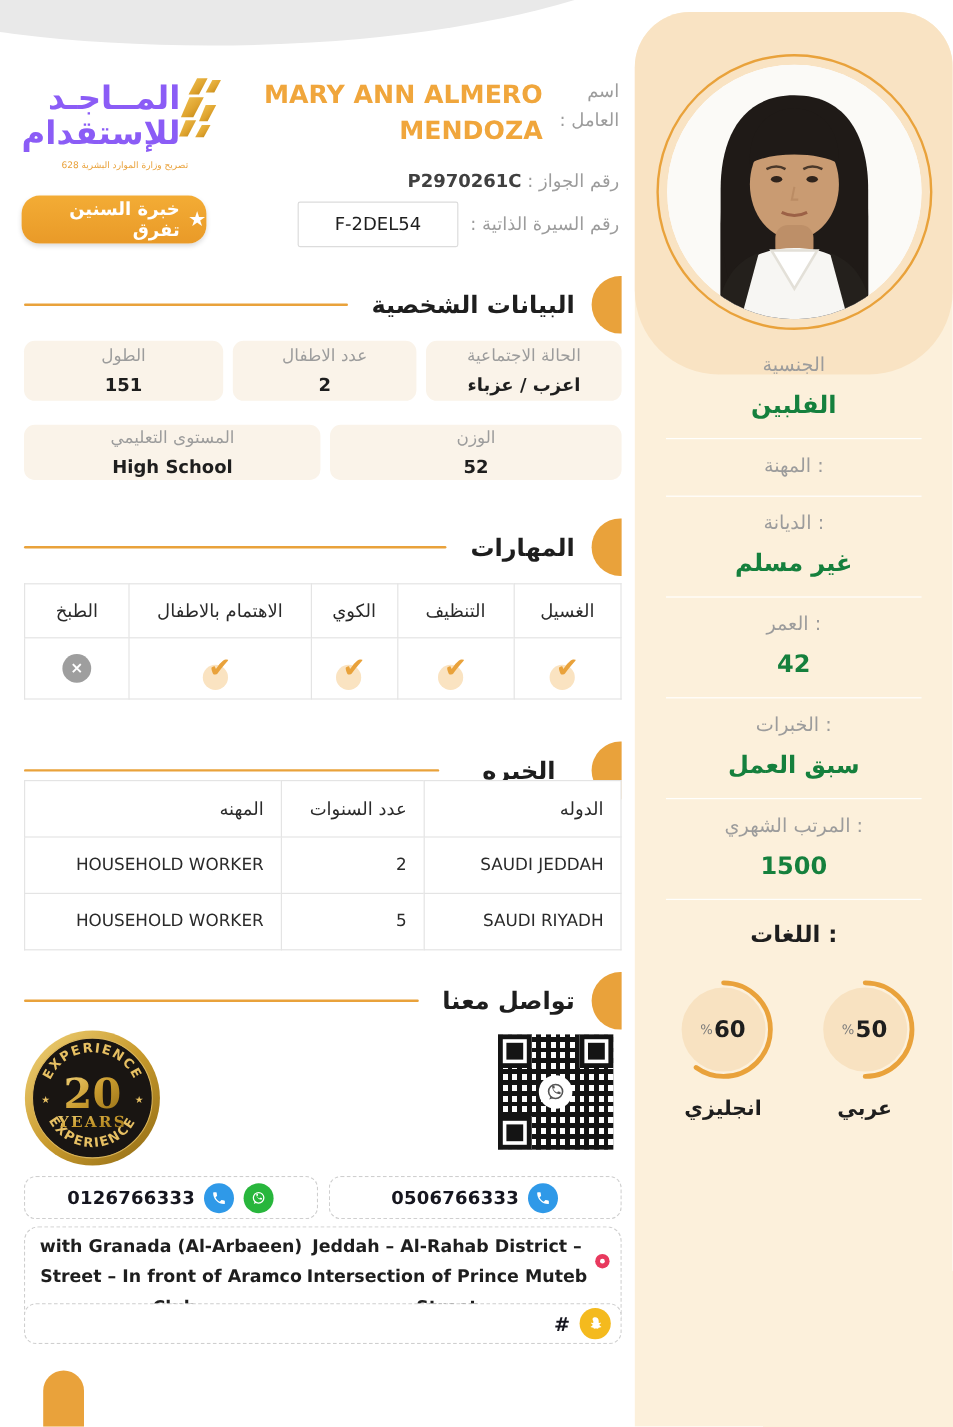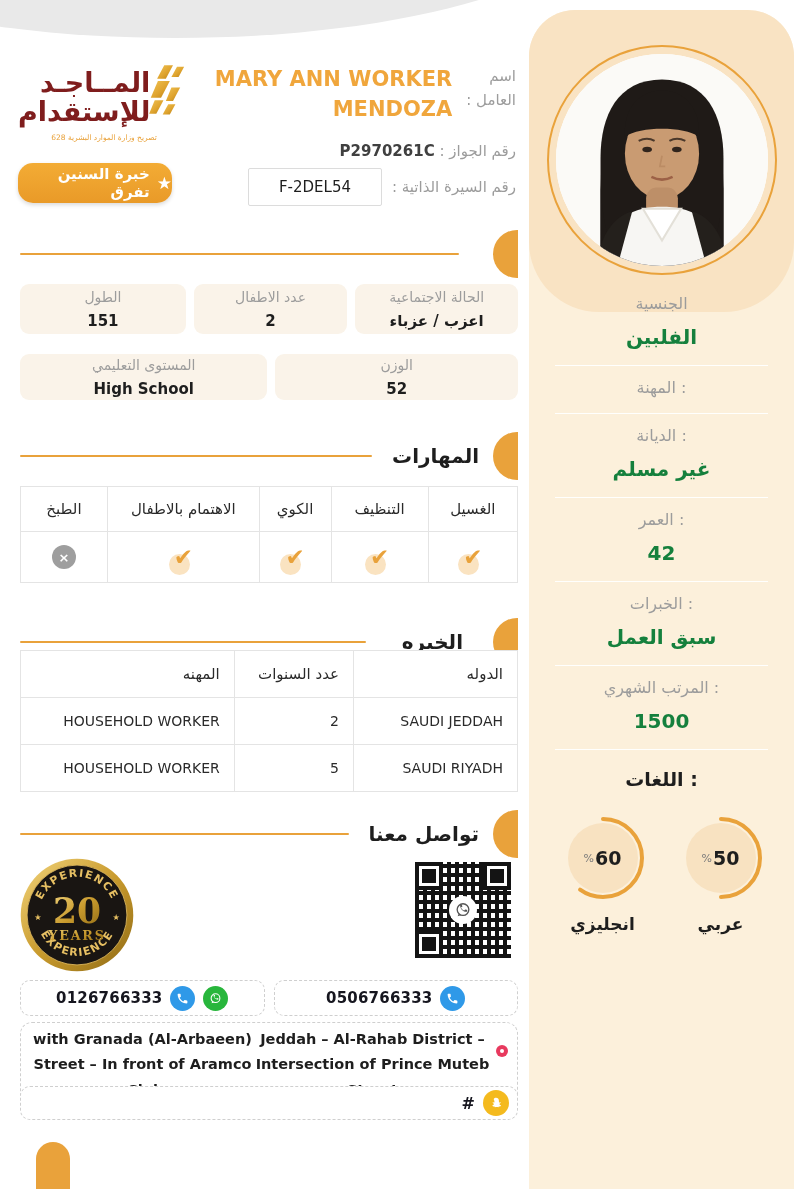--- a/index.html
+++ b/index.html
@@ -27,21 +27,21 @@
   .lang-circle{position:relative;width:84px;height:84px;margin:0 auto;}
   .lang-circle svg{position:absolute;inset:0;}
   .lang-inner{position:absolute;inset:7px;background:#f8e2c1;border-radius:50%;
               display:flex;align-items:center;justify-content:center;direction:ltr;}
   .pct-sign{font-size:11px;color:#7a7a7a;margin-right:1px;}
   .pct-num{font-size:19px;font-weight:700;color:#1e1e1e;}
   .lang-lbl{margin-top:14px;font-size:17px;font-weight:700;}
   
   .logo{position:absolute;left:18px;top:68px;width:172px;}
   .logo-row{display:flex;align-items:flex-start;justify-content:flex-end;}
-  .logo-text{text-align:right;font-weight:700;color:#7f1d1d;font-size:27px;line-height:1.08;}
+  .logo-text{text-align:right;font-weight:700;color:#8b5cf6;font-size:27px;line-height:1.08;}
   .logo-icon{margin-left:-8px;margin-top:-12px;}
   .license{font-size:7.5px;color:#e9a23b;margin-top:3px;text-align:center;direction:rtl;}
   .slogan{position:absolute;left:18px;top:163px;width:154px;height:40px;border-radius:15px;
           background:linear-gradient(180deg,#f3ac35,#e99a28);display:flex;direction:rtl;
           align-items:center;justify-content:center;gap:7px;color:#fff;font-weight:700;font-size:15px;
           box-shadow:0 2px 4px rgba(0,0,0,.15);}
   .slogan .star{font-size:17px;line-height:1;}
   .name-block{position:absolute;left:170px;right:278px;top:64px;display:flex;direction:rtl;gap:14px;}
   .name-lbl{font-size:15px;color:#9c9c9c;line-height:1.6;white-space:nowrap;}
   .worker-name{width:250px;text-align:right;font-size:21px;font-weight:700;color:#f0a63c;line-height:1.45;}
@@ -242,35 +242,36 @@
   <div class="slogan">
     <span class="star">★</span>
     <span>خبرة السنين تفرق</span>
   </div>
 
   <div class="name-block">
     <div class="name-lbl">
       <div>اسم</div>
       <div>العامل :</div>
     </div>
-    <div class="worker-name">MARY ANN WORKER MENDOZA</div>
+    <div class="worker-name">MARY ANN ALMERO MENDOZA</div>
   </div>
 
   <div class="pass-row">
     <span class="lbl">رقم الجواز :</span>
     <b>P2970261C</b>
   </div>
 
   <div class="cv-row">
     <span class="lbl">رقم السيرة الذاتية :</span>
     <span class="cv-box">F-2DEL54</span>
   </div>
 
   <div class="sec" style="top:230px;">
     <div class="bump"></div>
+    <h2>البيانات الشخصية</h2>
     <div class="line"></div>
   </div>
 
   <div class="cards r1">
     <div class="card">
       <div class="cl">الحالة الاجتماعية</div>
       <div class="cv">اعزب / عزباء</div>
     </div>
     <div class="card">
       <div class="cl">عدد الاطفال</div>

